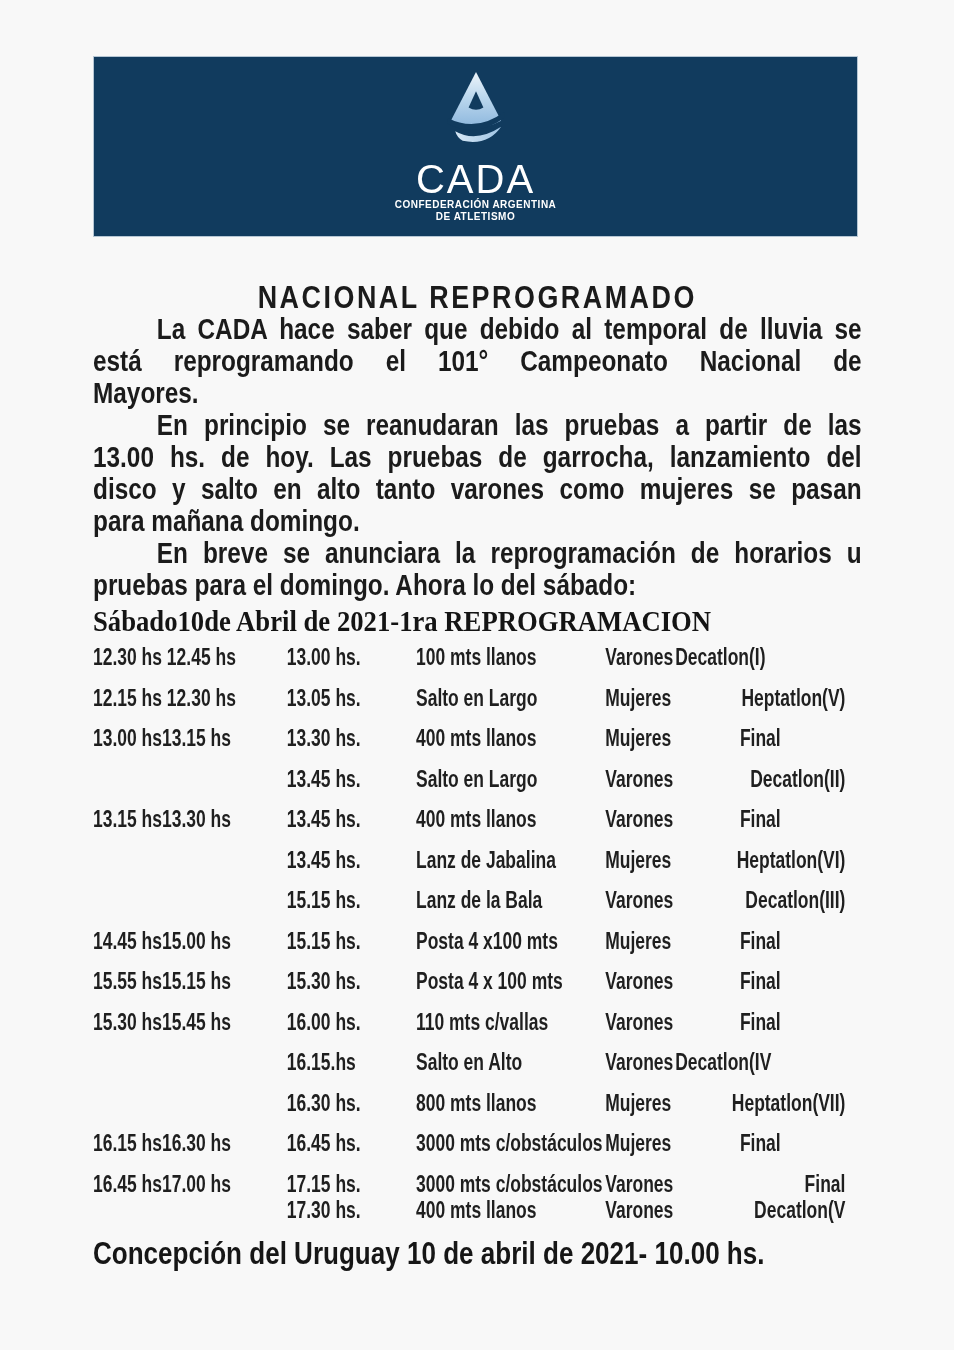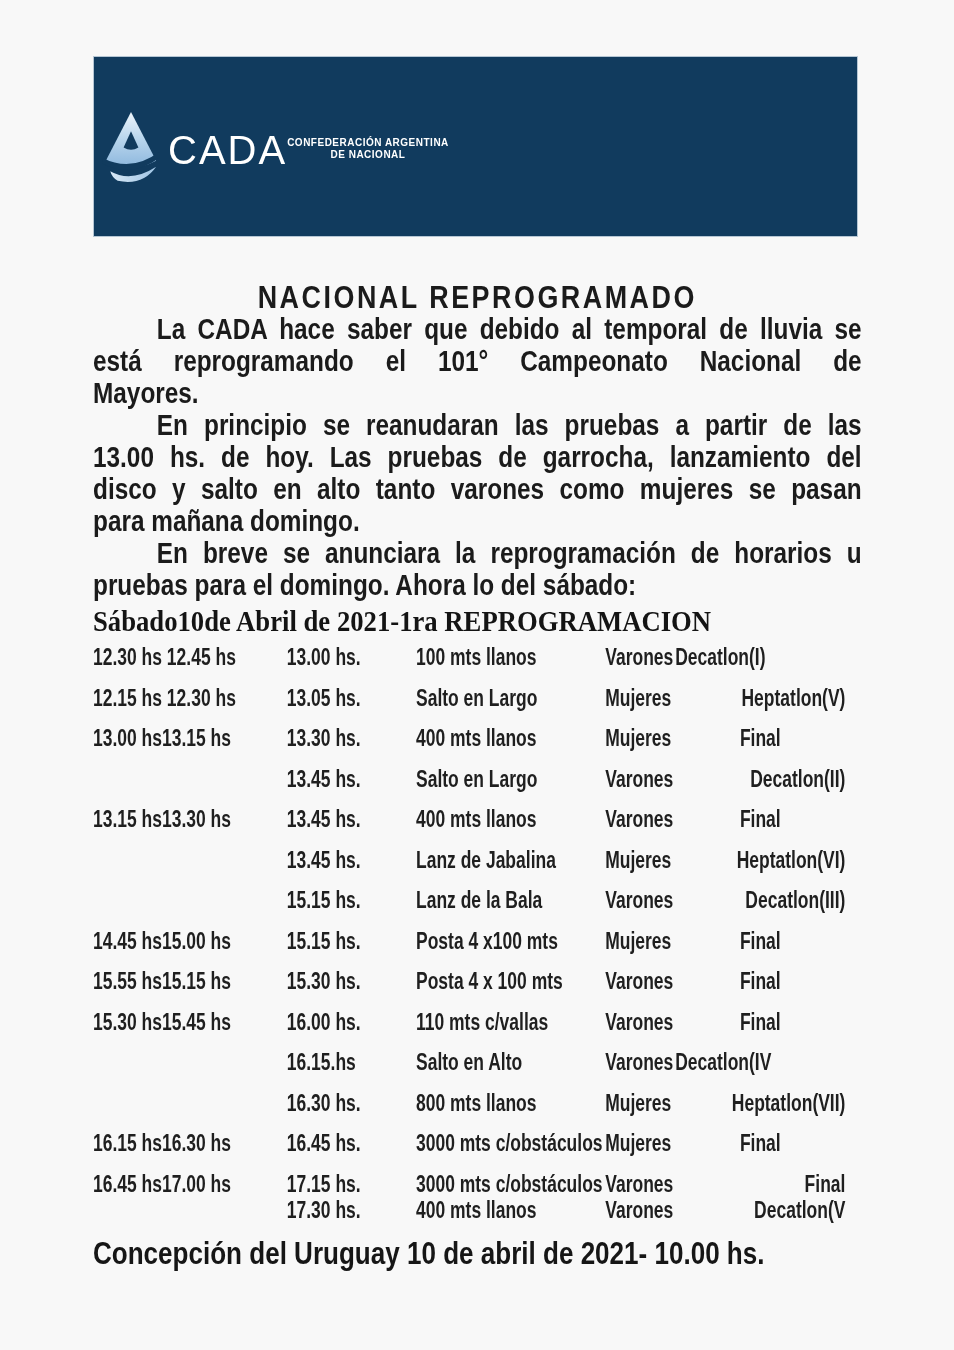--- a/index.html
+++ b/index.html
@@ -5,21 +5,21 @@
   html,body{margin:0;padding:0;background:#e9e9e9;}
   .page{
     position:relative;width:954px;height:1350px;margin:0 auto;
     background:#f8f8f8;overflow:hidden;
     font-family:"Liberation Sans",sans-serif;font-weight:bold;color:#1b1b1b;
   }
   
   .banner{
     position:absolute;left:93px;top:56px;width:765px;height:181px;
     background:#113b5e;border:1px solid #b5c6d4;box-sizing:border-box;
-    display:flex;flex-direction:row;align-items:center;justify-content:flex-start;
+    display:flex;flex-direction:column;align-items:center;justify-content:flex-start;
     padding-top:4px;
   }
   .logo-svg{display:block;}
   .logo-acronym{
     color:#ffffff;font-size:40px;line-height:40px;font-weight:400;
     letter-spacing:2px;margin-top:2px;
   }
   .logo-org{
     color:#ffffff;font-size:10px;line-height:11.5px;font-weight:700;
     letter-spacing:.5px;text-align:center;
@@ -86,21 +86,21 @@
         </linearGradient>
       </defs>
       <path d="M50 2 L84 68 Q50 86 16 68 Z" fill="url(#sailGrad)"></path>
       <path d="M50 28 L60 50 Q50 56 40 50 Z" fill="#113b5e"></path>
       <path d="M12 64 Q50 84 88 56 L88 64 Q50 92 12 72 Z" fill="#113b5e"></path>
       <path d="M22 82 Q50 98 84 76 Q66 102 32 95 Q24 90 22 82 Z" fill="url(#swooshGrad)"></path>
     </svg>
     <div class="logo-acronym">CADA</div>
     <div class="logo-org">
       <div>CONFEDERACIÓN ARGENTINA</div>
-      <div>DE NACIONAL</div>
+      <div>DE ATLETISMO</div>
     </div>
   </header>
 
   <main class="content condense84">
     <h1 class="doc-title">NACIONAL REPROGRAMADO</h1>
     <div id="paragraphs">
         <div class="para">
           <div class="line first">La CADA hace saber que debido al temporal de lluvia se</div>
           <div class="line">está reprogramando el 101° Campeonato Nacional de</div>
           <div class="line last">Mayores.</div>

